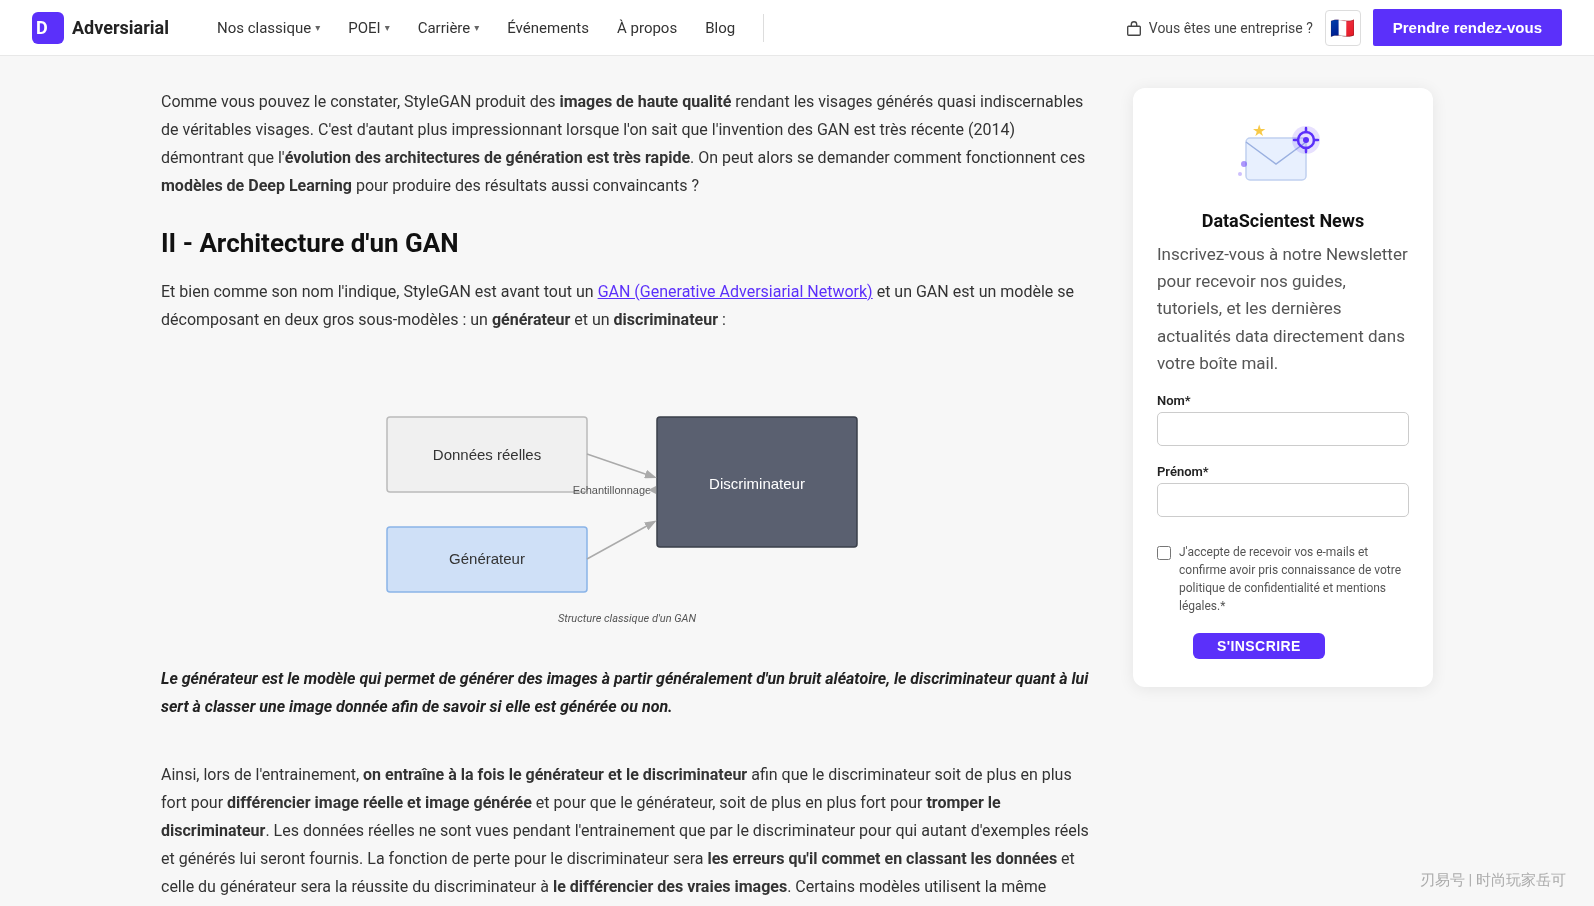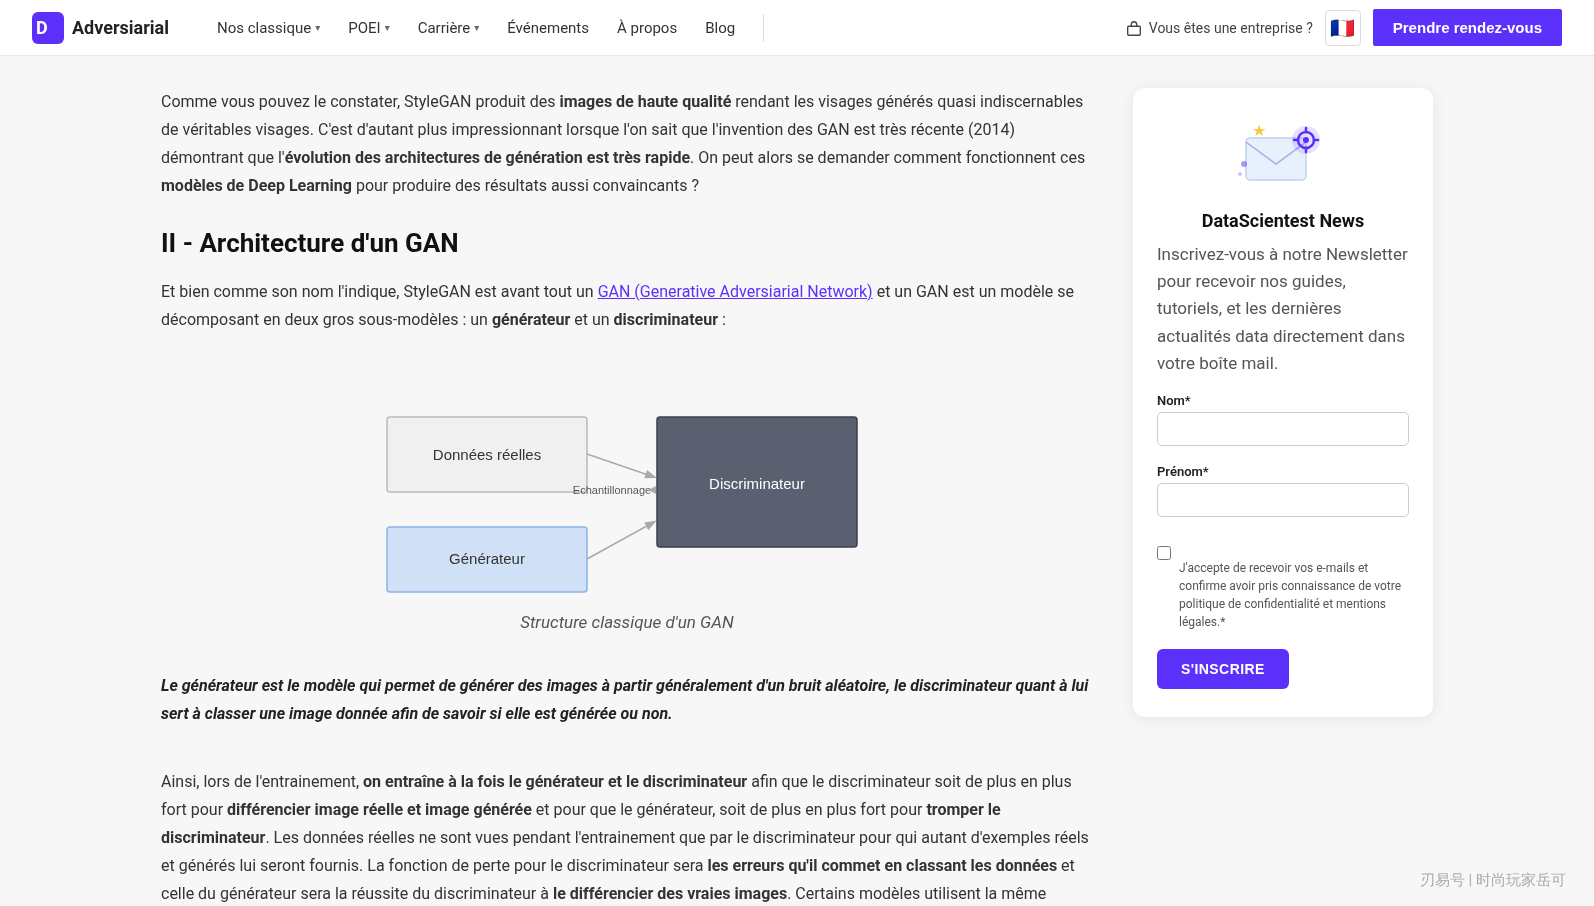--- a/index.html
+++ b/index.html
@@ -157,21 +157,21 @@
       display: flex;
       flex-direction: column;
       align-items: center;
       margin: 28px 0 8px 0;
     }
     .diagram-svg-wrap {
       width: 540px;
       height: 240px;
     }
     .diagram-caption {
-      font-size: 17px;
+      font-size: 11px;
       color: #555;
       font-style: italic;
       margin-top: 10px;
       text-align: right;
     }
 
     
     .article-blockquote {
       font-style: italic;
       font-weight: 700;
@@ -243,33 +243,33 @@
       margin-top: 3px;
       flex-shrink: 0;
       width: 14px;
       height: 14px;
       accent-color: #5b30fa;
     }
     .checkbox-label {
       font-size: 12px;
       color: #555;
       line-height: 1.5;
-      margin-top: 16px;
     }
     .btn-subscribe {
       background: #5b30fa;
       color: #fff;
       border: none;
       border-radius: 6px;
-      padding: 12px 24px;
+      padding: 5px 24px;
       font-size: 14px;
       font-weight: 700;
       cursor: pointer;
       letter-spacing: 0.03em;
       text-transform: uppercase;
+      margin-left: 36px;
     }
 
     
     .watermark {
       position: fixed;
       bottom: 16px;
       right: 28px;
       font-size: 15px;
       color: #aaa;
       white-space: nowrap;

